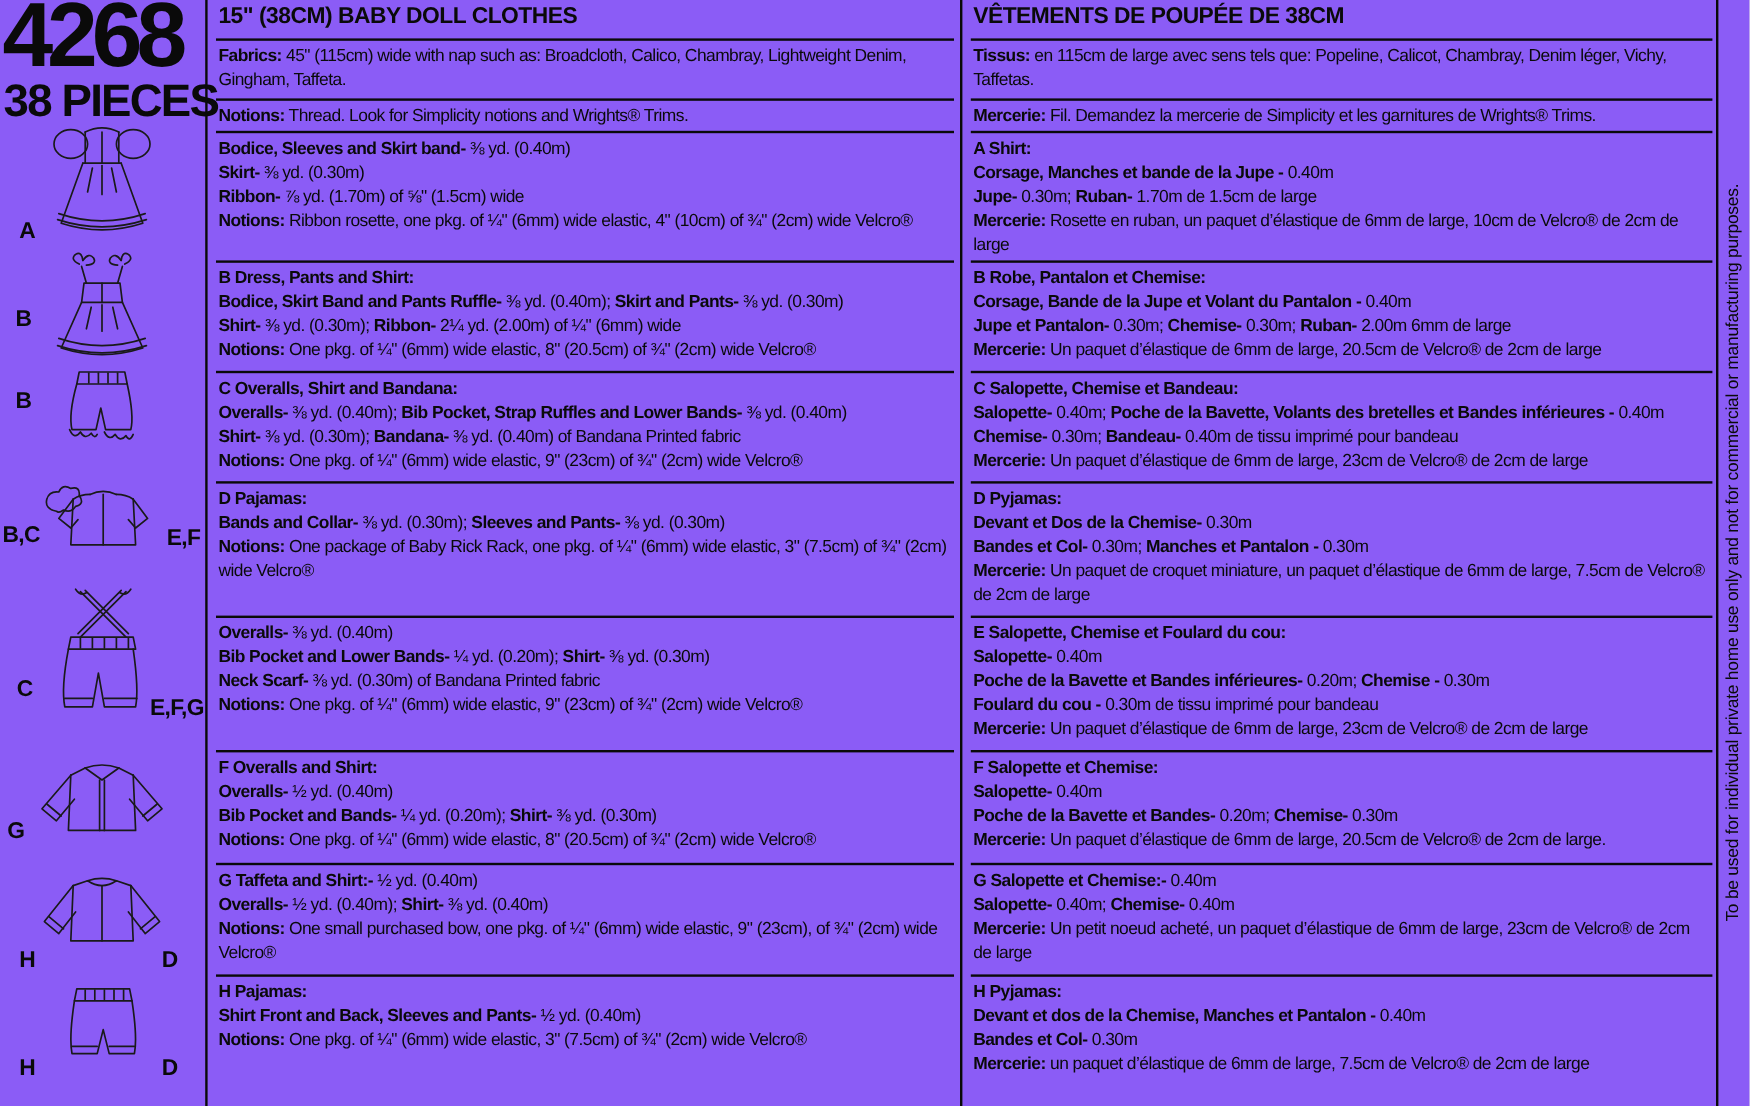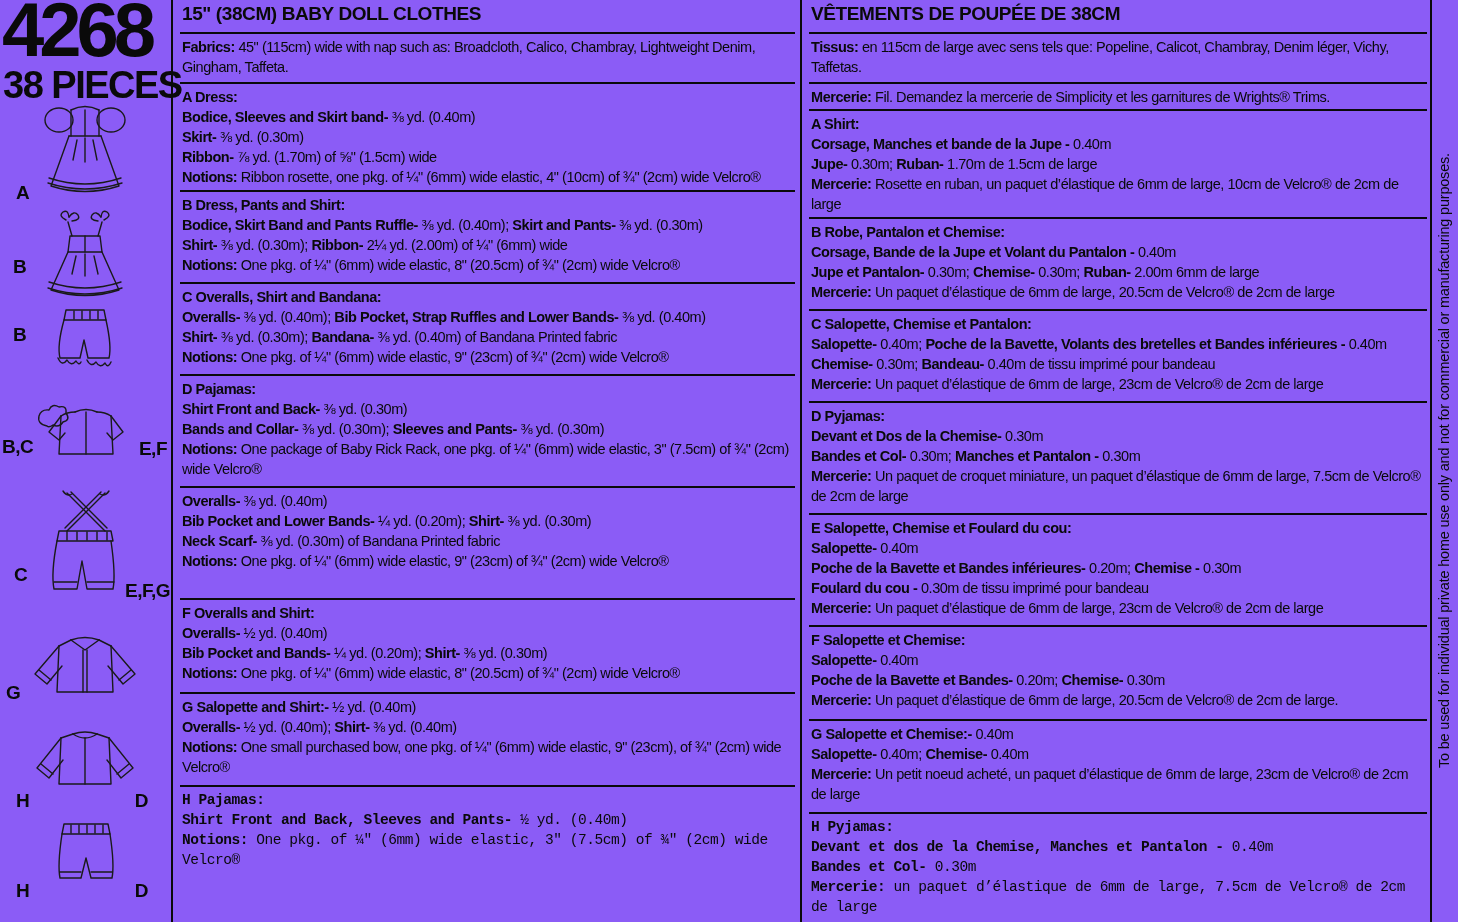--- a/index.html
+++ b/index.html
@@ -22,21 +22,21 @@
   .sketch { position:absolute; left:0; width:170px; }
   .sketch svg { display:block; margin:0 auto; }
   .sketch svg path, .sketch svg ellipse, .sketch svg line {
     fill:none; stroke:#1a1a1a; stroke-width:1.4; stroke-linecap:round; stroke-linejoin:round;
   }
   .slabel { position:absolute; font-size:19px; font-weight:bold; letter-spacing:-0.5px; }
 
   
   .txtcol { position:absolute; top:0; }
   .row { box-sizing:border-box; border-bottom:2px solid #0a0a0a; padding:3px 2px 0 2px; overflow:hidden; }
-  .row.last { border-bottom:none;font-family:Liberation Mono, monospace; }
+  .row.last { border-bottom:none; }
   .hr0{height:34px} .hr1{height:50px} .hr2{height:27px} .hr3{height:108px}
   .hr4{height:92px} .hr5{height:92px} .hr6{height:112px} .hr7{height:112px}
   .hr8{height:94px} .hr9{height:93px} .hr10{height:108px}
   .coltitle { font-size:19px; font-weight:bold; letter-spacing:-0.4px; white-space:nowrap; }
   .txt { font-size:14.5px; line-height:20px; letter-spacing:-0.45px; }
   .txt .b { font-weight:bold; }
   .tline { margin:0; }
 
   
   .vert {
@@ -198,59 +198,60 @@
 
   <div class="vline" style="left:171px"></div>
 
   <section class="txtcol" style="left:180px;width:615px">
     <div class="row hr0">
       <span class="coltitle">15" (38CM) BABY DOLL CLOTHES</span>
     </div>
     <div class="row hr1 txt">
         <div class="tline"><span class="b">Fabrics:</span><span class="r"> 45" (115cm) wide with nap such as: Broadcloth, Calico, Chambray, Lightweight Denim, Gingham, Taffeta.</span></div>
       </div>
+    <div class="row hr2 txt">
+        <div class="tline"><span class="b">Notions:</span><span class="r"> Thread. Look for Simplicity notions and Wrights® Trims.</span></div>
+      </div>
     <div class="row hr3 txt">
-        <div class="tline"><span class="b">A Dress:</span></div>
         <div class="tline"><span class="b">Bodice, Sleeves and Skirt band-</span><span class="r"> ⅜ yd. (0.40m)</span></div>
         <div class="tline"><span class="b">Skirt-</span><span class="r"> ⅜ yd. (0.30m)</span></div>
         <div class="tline"><span class="b">Ribbon-</span><span class="r"> ⅞ yd. (1.70m) of ⅝" (1.5cm) wide</span></div>
         <div class="tline"><span class="b">Notions:</span><span class="r"> Ribbon rosette, one pkg. of ¼" (6mm) wide elastic, 4" (10cm) of ¾" (2cm) wide Velcro®</span></div>
       </div>
     <div class="row hr4 txt">
         <div class="tline"><span class="b">B Dress, Pants and Shirt:</span></div>
         <div class="tline"><span class="b">Bodice, Skirt Band and Pants Ruffle-</span><span class="r"> ⅜ yd. (0.40m); </span><span class="b">Skirt and Pants-</span><span class="r"> ⅜ yd. (0.30m)</span></div>
         <div class="tline"><span class="b">Shirt-</span><span class="r"> ⅜ yd. (0.30m); </span><span class="b">Ribbon-</span><span class="r"> 2¼ yd. (2.00m) of ¼" (6mm) wide</span></div>
         <div class="tline"><span class="b">Notions:</span><span class="r"> One pkg. of ¼" (6mm) wide elastic, 8" (20.5cm) of ¾" (2cm) wide Velcro®</span></div>
       </div>
     <div class="row hr5 txt">
         <div class="tline"><span class="b">C Overalls, Shirt and Bandana:</span></div>
         <div class="tline"><span class="b">Overalls-</span><span class="r"> ⅜ yd. (0.40m); </span><span class="b">Bib Pocket, Strap Ruffles and Lower Bands-</span><span class="r"> ⅜ yd. (0.40m)</span></div>
         <div class="tline"><span class="b">Shirt-</span><span class="r"> ⅜ yd. (0.30m); </span><span class="b">Bandana-</span><span class="r"> ⅜ yd. (0.40m) of Bandana Printed fabric</span></div>
         <div class="tline"><span class="b">Notions:</span><span class="r"> One pkg. of ¼" (6mm) wide elastic, 9" (23cm) of ¾" (2cm) wide Velcro®</span></div>
       </div>
     <div class="row hr6 txt">
         <div class="tline"><span class="b">D Pajamas:</span></div>
-        <div class="tline"><span class="b">Shirt Front and Back-</span><span class="r"> ⅜ yd. (0.30m)</span></div>
         <div class="tline"><span class="b">Bands and Collar-</span><span class="r"> ⅜ yd. (0.30m); </span><span class="b">Sleeves and Pants-</span><span class="r"> ⅜ yd. (0.30m)</span></div>
         <div class="tline"><span class="b">Notions:</span><span class="r"> One package of Baby Rick Rack, one pkg. of ¼" (6mm) wide elastic, 3" (7.5cm) of ¾" (2cm) wide Velcro®</span></div>
       </div>
     <div class="row hr7 txt">
         <div class="tline"><span class="b">Overalls-</span><span class="r"> ⅜ yd. (0.40m)</span></div>
         <div class="tline"><span class="b">Bib Pocket and Lower Bands-</span><span class="r"> ¼ yd. (0.20m); </span><span class="b">Shirt-</span><span class="r"> ⅜ yd. (0.30m)</span></div>
         <div class="tline"><span class="b">Neck Scarf-</span><span class="r"> ⅜ yd. (0.30m) of Bandana Printed fabric</span></div>
         <div class="tline"><span class="b">Notions:</span><span class="r"> One pkg. of ¼" (6mm) wide elastic, 9" (23cm) of ¾" (2cm) wide Velcro®</span></div>
       </div>
     <div class="row hr8 txt">
         <div class="tline"><span class="b">F Overalls and Shirt:</span></div>
         <div class="tline"><span class="b">Overalls-</span><span class="r"> ½ yd. (0.40m)</span></div>
         <div class="tline"><span class="b">Bib Pocket and Bands-</span><span class="r"> ¼ yd. (0.20m); </span><span class="b">Shirt-</span><span class="r"> ⅜ yd. (0.30m)</span></div>
         <div class="tline"><span class="b">Notions:</span><span class="r"> One pkg. of ¼" (6mm) wide elastic, 8" (20.5cm) of ¾" (2cm) wide Velcro®</span></div>
       </div>
     <div class="row hr9 txt">
-        <div class="tline"><span class="b">G Salopette and Shirt:-</span><span class="r"> ½ yd. (0.40m)</span></div>
+        <div class="tline"><span class="b">G Taffeta and Shirt:-</span><span class="r"> ½ yd. (0.40m)</span></div>
         <div class="tline"><span class="b">Overalls-</span><span class="r"> ½ yd. (0.40m); </span><span class="b">Shirt-</span><span class="r"> ⅜ yd. (0.40m)</span></div>
         <div class="tline"><span class="b">Notions:</span><span class="r"> One small purchased bow, one pkg. of ¼" (6mm) wide elastic, 9" (23cm), of ¾" (2cm) wide Velcro®</span></div>
       </div>
     <div class="row hr10 txt last">
         <div class="tline"><span class="b">H Pajamas:</span></div>
         <div class="tline"><span class="b">Shirt Front and Back, Sleeves and Pants-</span><span class="r"> ½ yd. (0.40m)</span></div>
         <div class="tline"><span class="b">Notions:</span><span class="r"> One pkg. of ¼" (6mm) wide elastic, 3" (7.5cm) of ¾" (2cm) wide Velcro®</span></div>
       </div>
   </section>
 
@@ -272,21 +273,21 @@
         <div class="tline"><span class="b">Jupe-</span><span class="r"> 0.30m; </span><span class="b">Ruban-</span><span class="r"> 1.70m de 1.5cm de large</span></div>
         <div class="tline"><span class="b">Mercerie:</span><span class="r"> Rosette en ruban, un paquet d’élastique de 6mm de large, 10cm de Velcro® de 2cm de large</span></div>
       </div>
     <div class="row hr4 txt">
         <div class="tline"><span class="b">B Robe, Pantalon et Chemise:</span></div>
         <div class="tline"><span class="b">Corsage, Bande de la Jupe et Volant du Pantalon -</span><span class="r"> 0.40m</span></div>
         <div class="tline"><span class="b">Jupe et Pantalon-</span><span class="r"> 0.30m; </span><span class="b">Chemise-</span><span class="r"> 0.30m; </span><span class="b">Ruban-</span><span class="r"> 2.00m 6mm de large</span></div>
         <div class="tline"><span class="b">Mercerie:</span><span class="r"> Un paquet d’élastique de 6mm de large, 20.5cm de Velcro® de 2cm de large</span></div>
       </div>
     <div class="row hr5 txt">
-        <div class="tline"><span class="b">C Salopette, Chemise et Pantalon:</span></div>
+        <div class="tline"><span class="b">C Salopette, Chemise et Bandeau:</span></div>
         <div class="tline"><span class="b">Salopette-</span><span class="r"> 0.40m; </span><span class="b">Poche de la Bavette, Volants des bretelles et Bandes inférieures -</span><span class="r"> 0.40m</span></div>
         <div class="tline"><span class="b">Chemise-</span><span class="r"> 0.30m; </span><span class="b">Bandeau-</span><span class="r"> 0.40m de tissu imprimé pour bandeau</span></div>
         <div class="tline"><span class="b">Mercerie:</span><span class="r"> Un paquet d’élastique de 6mm de large, 23cm de Velcro® de 2cm de large</span></div>
       </div>
     <div class="row hr6 txt">
         <div class="tline"><span class="b">D Pyjamas:</span></div>
         <div class="tline"><span class="b">Devant et Dos de la Chemise-</span><span class="r"> 0.30m</span></div>
         <div class="tline"><span class="b">Bandes et Col-</span><span class="r"> 0.30m; </span><span class="b">Manches et Pantalon -</span><span class="r"> 0.30m</span></div>
         <div class="tline"><span class="b">Mercerie:</span><span class="r"> Un paquet de croquet miniature, un paquet d’élastique de 6mm de large, 7.5cm de Velcro® de 2cm de large</span></div>
       </div>

